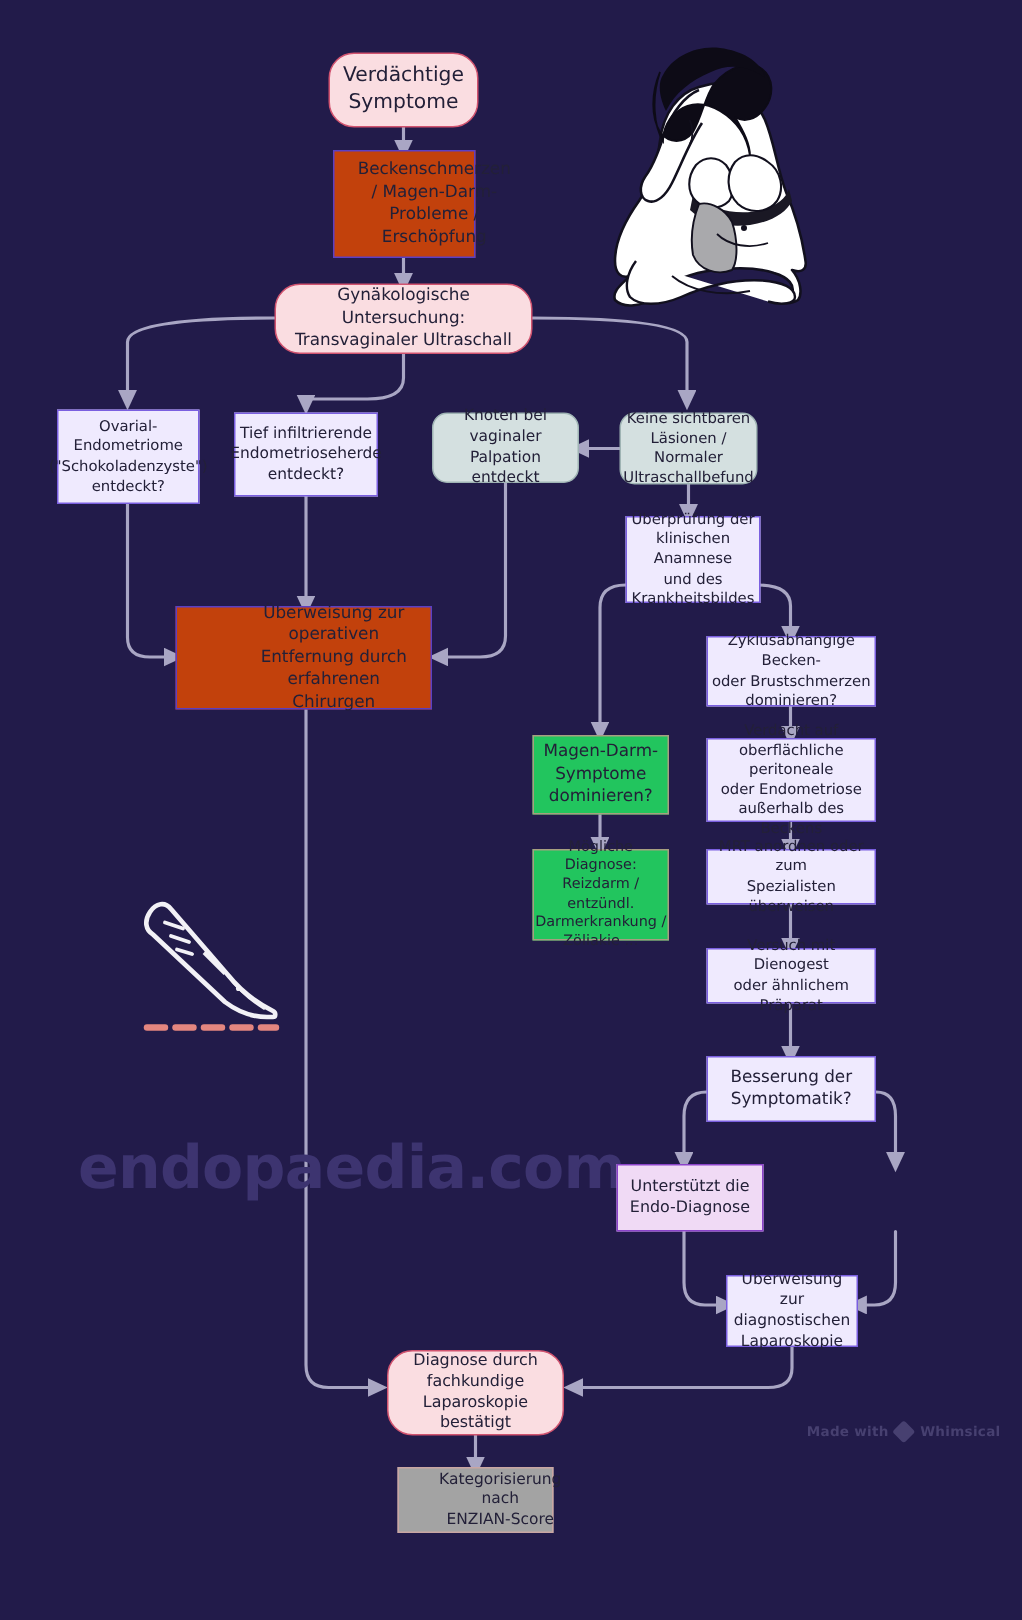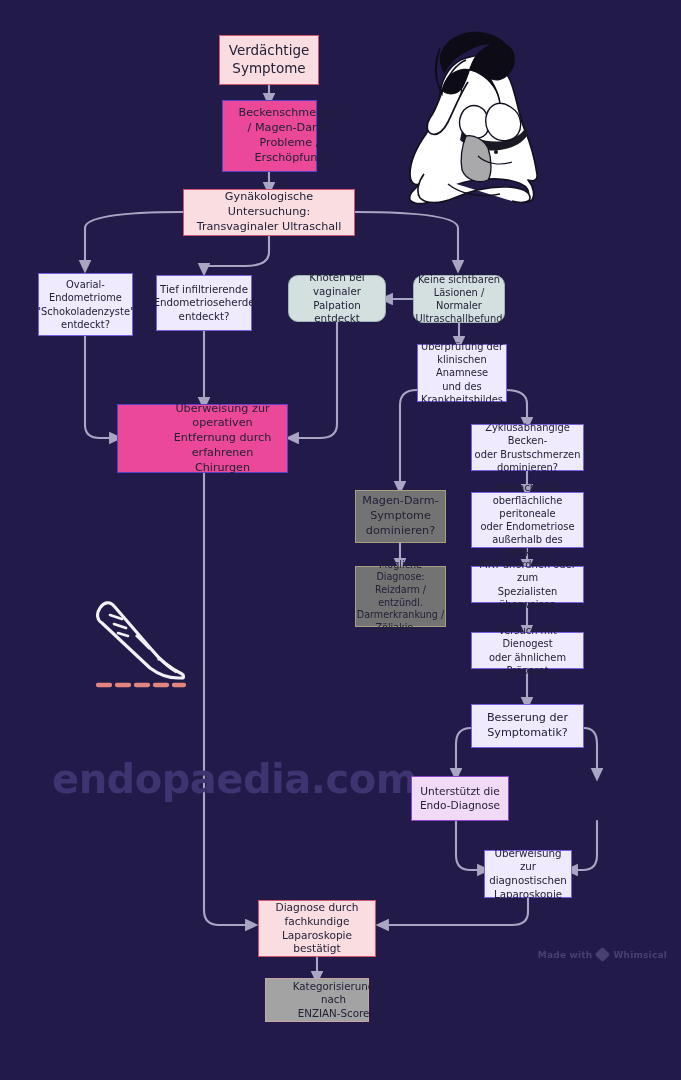--- a/index.html
+++ b/index.html
@@ -17,25 +17,25 @@
   .node{
     position:absolute;
     box-sizing:border-box;
     display:flex;align-items:center;justify-content:center;
     text-align:center;
     border-width:1px;border-style:solid;
     line-height:1.32;
     white-space:pre-line;
     z-index:3;
   }
-  .n-pink      {background:#fadde1;border-color:#d1536f;color:#232038;}
-  .n-lavender  {background:#ec4899;border-color:#5b3fc4;color:#232038;padding-left:40px;}
+  .n-pink      {background:#fadde1;border-color:#d1536f;color:#232038;border-radius:17px;}
+  .n-lavender  {background:#c2410c;border-color:#5b3fc4;color:#232038;padding-left:40px;}
   .n-lav-soft  {background:#efeafe;border-color:#7a5fe0;color:#232038;}
   .n-mint      {background:#d4e0e0;border-color:#9fb4b4;color:#232038;border-radius:10px;}
-  .n-beige     {background:#737373;border-color:#a79f80;color:#232038;}
+  .n-beige     {background:#22c55e;border-color:#a79f80;color:#232038;}
   .n-orchid    {background:#f0daf5;border-color:#8b43c9;color:#232038;}
   .n-palepink  {background:#a3a3a3;border-color:#c9a6a3;color:#232038;padding-left:33px;}
 
   
   #wires{position:absolute;left:0;top:0;width:681px;height:1080px;z-index:1;}
   #art{position:absolute;left:0;top:0;width:681px;height:1080px;z-index:2;pointer-events:none;}
 
   
   #watermark{
     position:absolute;left:52px;top:756px;

